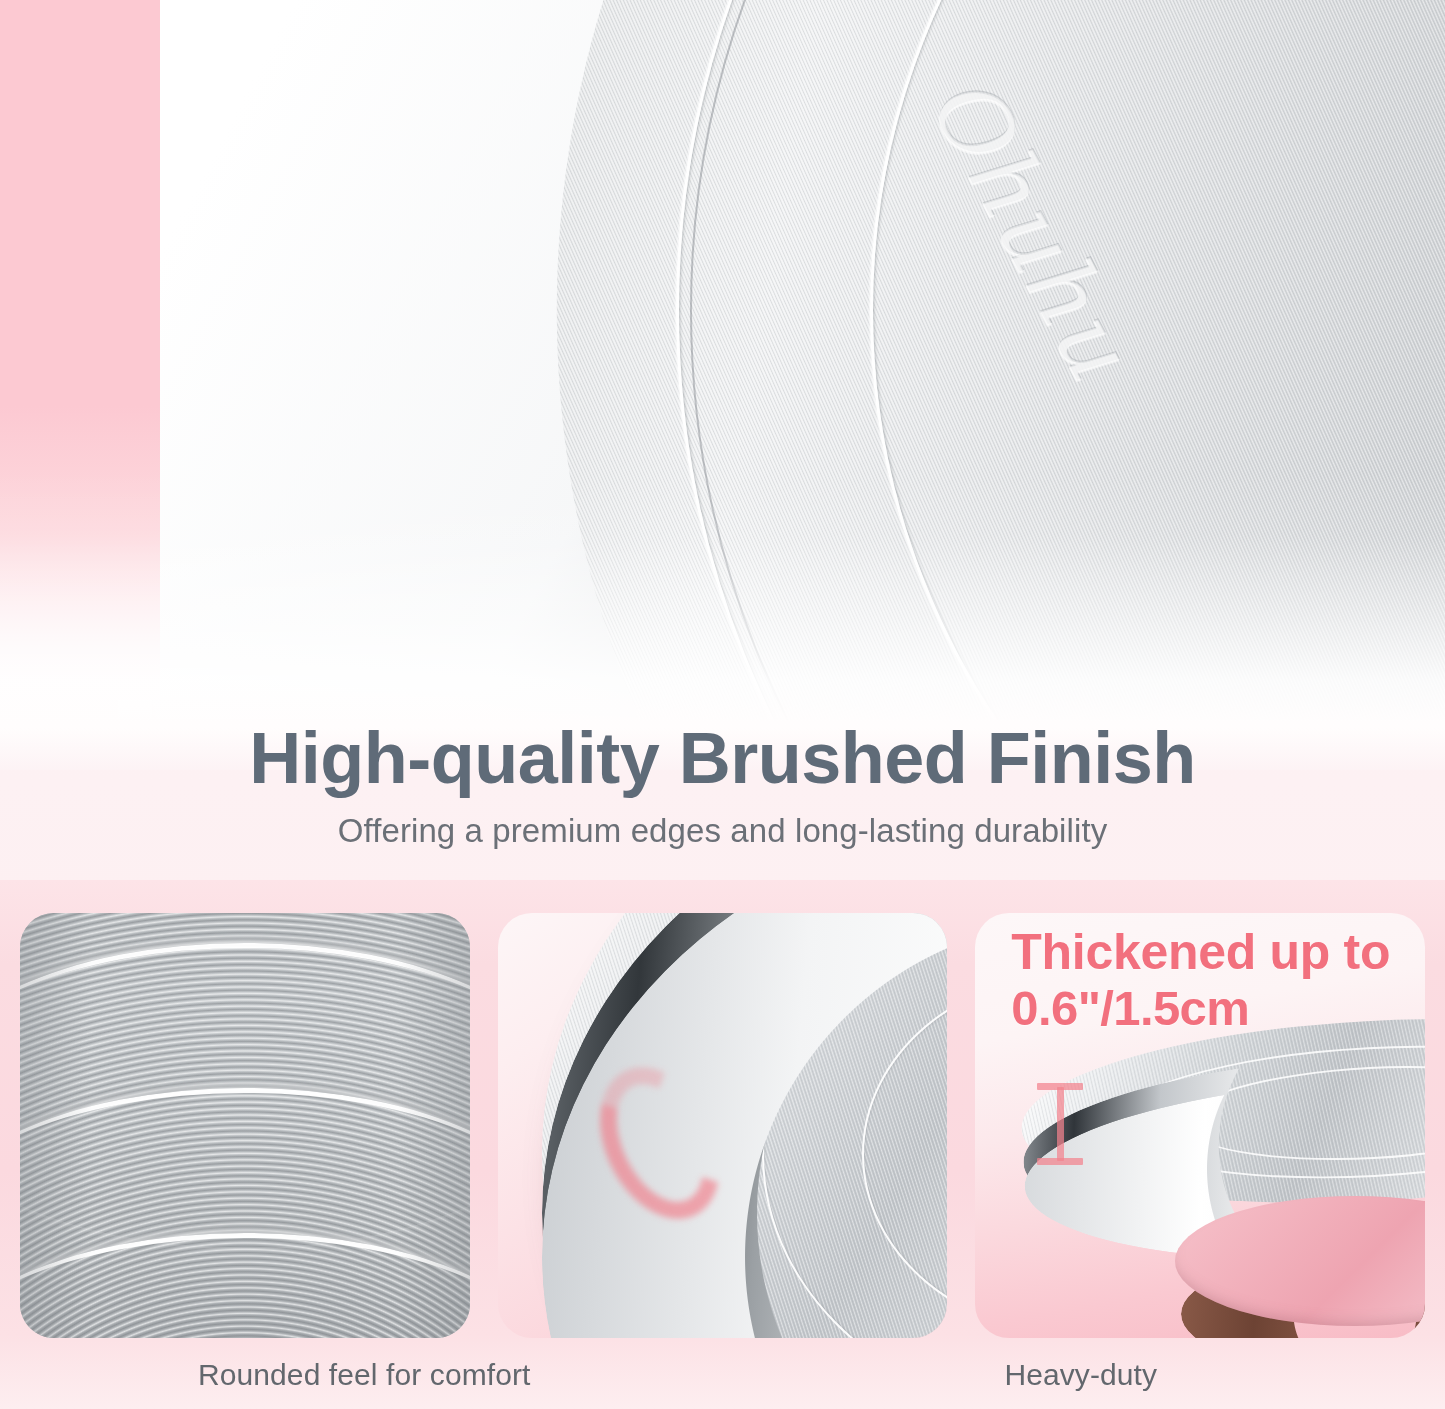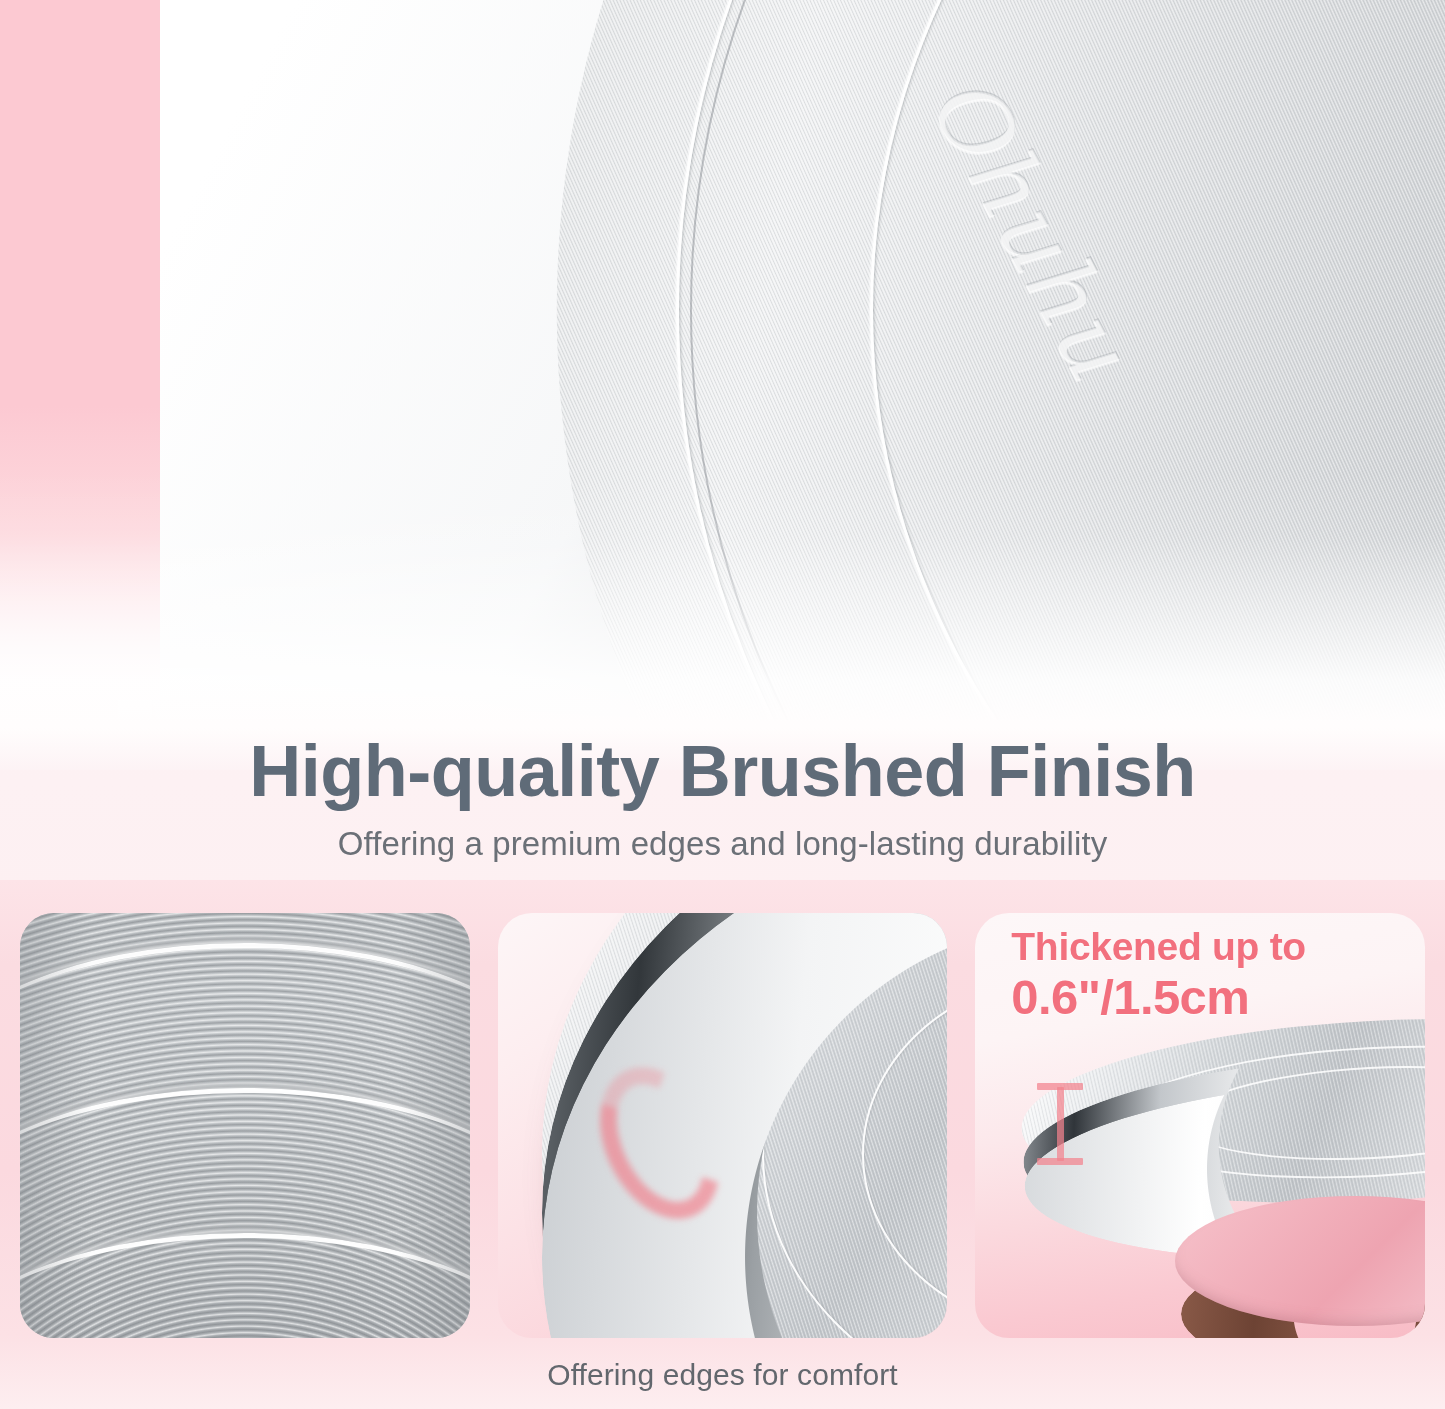--- a/index.html
+++ b/index.html
@@ -215,21 +215,20 @@
   }
 
   
   .headline-block {
     position: absolute;
     left: 0;
     top: 722px;
     width: 1445px;
     text-align: center;
     z-index: 6;
-    margin-top: 13px;
   }
   .headline {
     margin: 0;
     font-size: 72px;
     line-height: 1.02;
     font-weight: 700;
     color: #5f6b78;
     letter-spacing: -0.5px;
   }
   .subhead {
@@ -447,21 +446,21 @@
   .p3-callout {
     position: absolute;
     left: 36px;
     top: 14px;
     z-index: 5;
     color: #f2707e;
     font-weight: 700;
     line-height: 1.02;
     text-shadow: 0 1px 0 rgba(255,255,255,0.6);
   }
-  .p3-l1 { font-size: 39px; letter-spacing: -0.3px; }
+  .p3-l1 { font-size: 50px; letter-spacing: -0.3px; }
   .p3-l2 { font-size: 49px; letter-spacing: -0.6px; margin-top: 6px; }
 
   .p3-plate {
     position: absolute;
     left: 48px;
     top: 108px;
     width: 700px;
     height: 250px;
     transform: rotate(-3deg);
   }
@@ -714,17 +713,18 @@
 
         <div class="p3-cake">
           <div class="p3-cake-base"></div>
           <div class="p3-cake-body"></div>
         </div>
       </div>
 
     </div>
 
     <div class="captions">
-      <div class="caption">Offering edges for comfort</div>
+      <div class="caption">Rounded feel for comfort</div>
+      <div class="caption">Heavy-duty</div>
     </div>
 
   </div>
 </div>
 
 </body></html>

